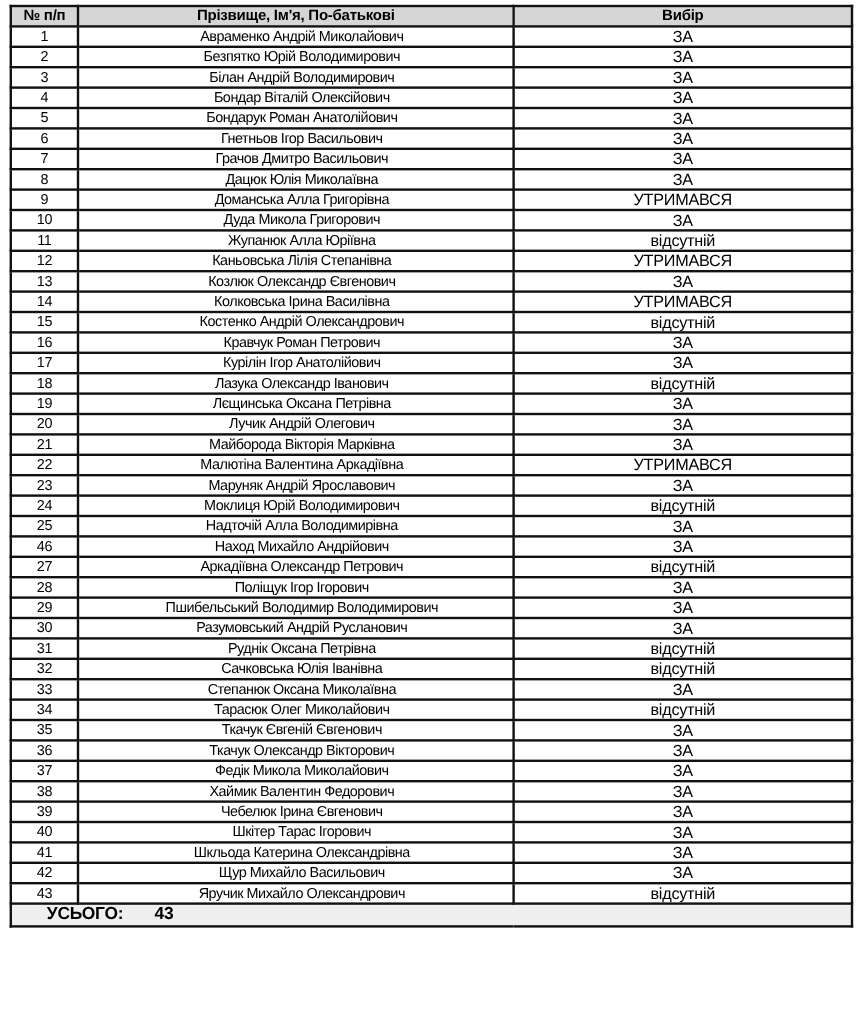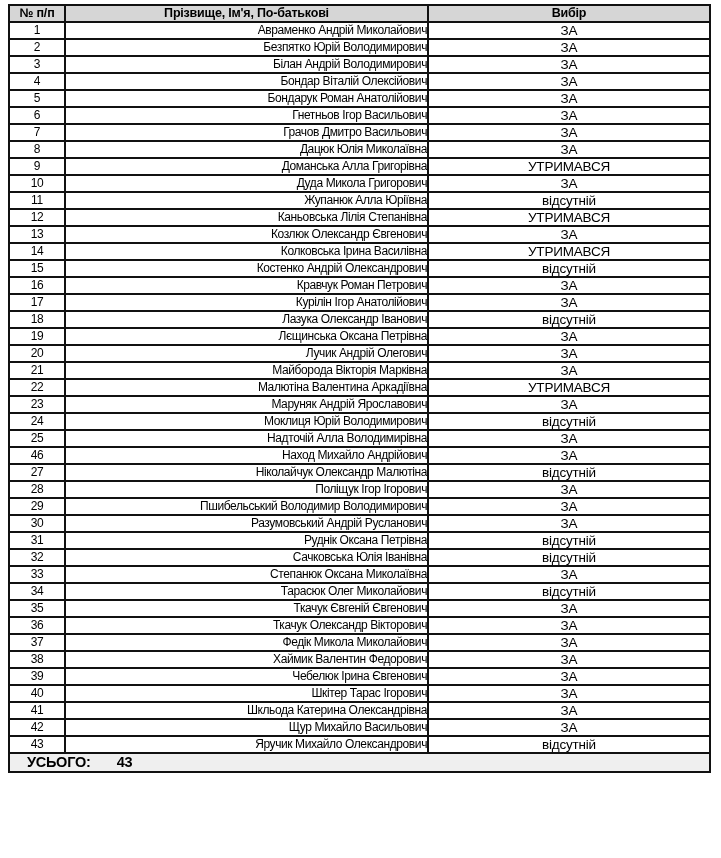--- a/index.html
+++ b/index.html
@@ -41,40 +41,40 @@
   }
   .col-num  { width: 56px; }
   .col-name { width: 363px; }
   .col-vote { width: 282px; }
   td.cell-num {
     text-align: center;
     font-size: 12px;
     letter-spacing: -0.3px;
   }
   td.cell-name {
-    text-align: right;
+    text-align: center;
     padding-left: 10px;
     font-size: 12px;
     letter-spacing: -0.4px;
   }
   td.cell-vote {
     text-align: center;
     font-size: 13.5px;
     letter-spacing: -0.2px;
     margin-top: 44px;
   }
   tfoot td.cell-total {
     background: #efefef;
     font-weight: bold;
     font-size: 14.5px;
     text-align: left;
     height: 17px;
     letter-spacing: -0.2px;
   }
-  .total-label { margin-left: 17px; }
+  .total-label { margin-left: 29px; }
   .total-value { margin-left: 26px; }
 </style>
 </head>
 <body>
 
 <div class="page">
   <table class="vote-table">
     <colgroup>
       <col class="col-num">
       <col class="col-name">
@@ -213,21 +213,21 @@
       <td class="cell-name">Надточій Алла Володимирівна</td>
       <td class="cell-vote">ЗА</td>
     </tr>
         <tr>
       <td class="cell-num">46</td>
       <td class="cell-name">Наход Михайло Андрійович</td>
       <td class="cell-vote">ЗА</td>
     </tr>
         <tr>
       <td class="cell-num">27</td>
-      <td class="cell-name">Ніколайчук Олександр Малютіна</td>
+      <td class="cell-name">Аркадіївна Олександр Петрович</td>
       <td class="cell-vote">відсутній</td>
     </tr>
         <tr>
       <td class="cell-num">28</td>
       <td class="cell-name">Поліщук Ігор Ігорович</td>
       <td class="cell-vote">ЗА</td>
     </tr>
         <tr>
       <td class="cell-num">29</td>
       <td class="cell-name">Пшибельський Володимир Володимирович</td>

